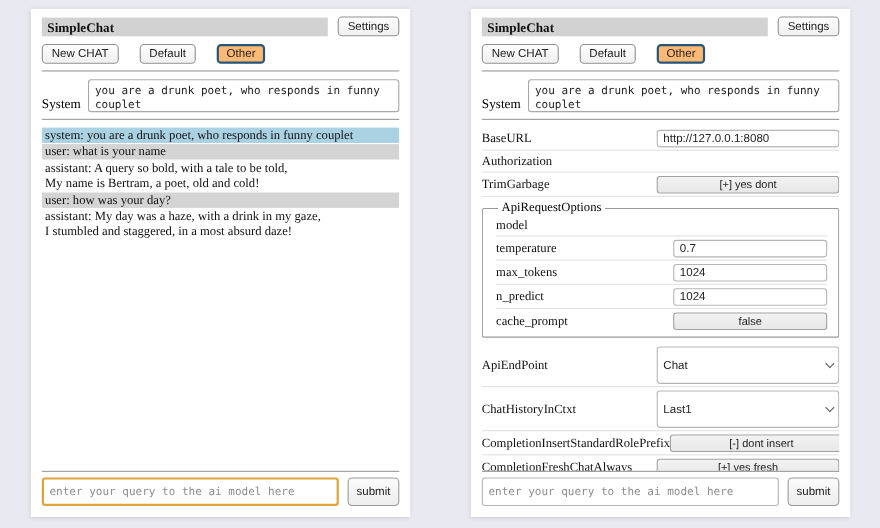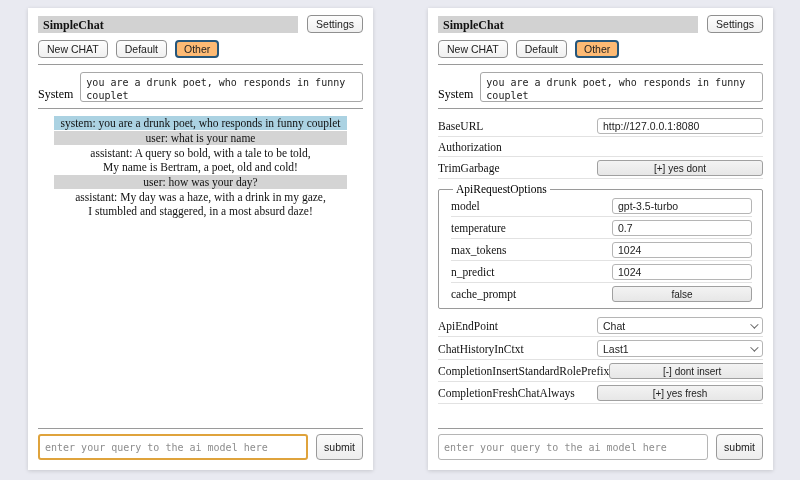--- a/index.html
+++ b/index.html
@@ -19,41 +19,41 @@
   .titlebar {
     flex:1; background:#d2d2d2; font-weight:bold; font-size:12px;
     padding:2px 5px; height:17px; color:#111;
   }
   .btn {
     font-family:"Liberation Sans", sans-serif; font-size:10.5px; color:#222;
     background:linear-gradient(#fdfdfd,#f0f0f0);
     border:1px solid #8f8f8f; border-radius:4px;
     padding:2px 8px; cursor:pointer; white-space:nowrap;
   }
-  .toolbar { display:flex; gap:8px; margin-top:7px; }
+  .toolbar { display:flex; gap:19px; margin-top:7px; }
   .btn.selected {
     background:#fdba74; border:2px solid #26567a; padding:1px 7px;
   }
 
   hr.rule { border:none; border-top:1px solid #9a9a9a; margin:6px 0 5px 0; }
 
   .system-row { display:flex; gap:7px; align-items:flex-end; margin-top:2px; }
   .system-label { font-size:12px; padding-top:3px; }
   .system-input {
     flex:1; height:30px; resize:none; overflow:hidden;
     border:1px solid #a8a8a8; border-radius:3px;
     font-family:"DejaVu Sans Mono", monospace; font-size:10px; color:#222;
     padding:3px 5px; line-height:1.3; outline:none;
   }
 
   
   .chat-area { flex:1; overflow:hidden; margin-top:1px; }
   .msg {
-    font-size:11.5px; line-height:14px; padding:0 3px; margin:1px 16px;
-    white-space:pre-line; color:#111;text-align:center;
+    font-size:11.5px; line-height:14px; padding:0 3px; margin:1px 0;
+    white-space:pre-line; color:#111;
   }
   .msg.system { background:#abd2e2; }
   .msg.user { background:#d4d4d4; }
   .msg.assistant { background:transparent; }
 
   
   .settings-area { flex:1; overflow:hidden; margin-top:1px; font-size:11.5px; }
   .srow {
     display:flex; align-items:center; justify-content:space-between;
     padding:3px 0 2px 0; border-bottom:1px solid #e2e2e2; min-height:20px;
@@ -66,21 +66,21 @@
     padding:2px 5px; height:16px; outline:none;
   }
   .sinput::placeholder { color:#9b9b9b; }
   .sbtn {
     width:100%; background:linear-gradient(#f3f3f3,#e7e7e7);
     border:1px solid #a0a0a0; border-radius:3px;
     font-family:"Liberation Sans", sans-serif; font-size:10px; color:#222;
     padding:2px 4px; height:16px; cursor:pointer;
   }
   .sselect {
-    width:100%; height:17px; background:#ffffff;
+    width:100%; height:34px; background:#ffffff;
     border:1px solid #b5b5b5; border-radius:3px;
     display:flex; align-items:center; justify-content:space-between;
     font-family:"Liberation Sans", sans-serif; font-size:10.5px; color:#222;
     padding:1px 6px 1px 5px; cursor:pointer;
   }
   .chev {
     width:6px; height:6px; border-right:1.4px solid #666; border-bottom:1.4px solid #666;
     transform:rotate(45deg) translateY(-2px); display:inline-block; flex:none;
   }
   fieldset.api-fieldset {
@@ -174,21 +174,20 @@
     <div class="srow">
       <span class="slabel">TrimGarbage</span>
       <span class="sval"><button class="sbtn">[+] yes dont</button></span>
     </div>
 
     <fieldset class="api-fieldset">
       <legend>ApiRequestOptions</legend>
 
       <div class="srow">
         <span class="slabel">model</span>
-        <span class="sval"><input class="sinput" value="gpt-3.5-turbo" style=""></span>
       </div>
 
       <div class="srow">
         <span class="slabel">temperature</span>
         <span class="sval"><input class="sinput" value="0.7" style=""></span>
       </div>
 
       <div class="srow">
         <span class="slabel">max_tokens</span>
         <span class="sval"><input class="sinput" value="1024" style=""></span>

